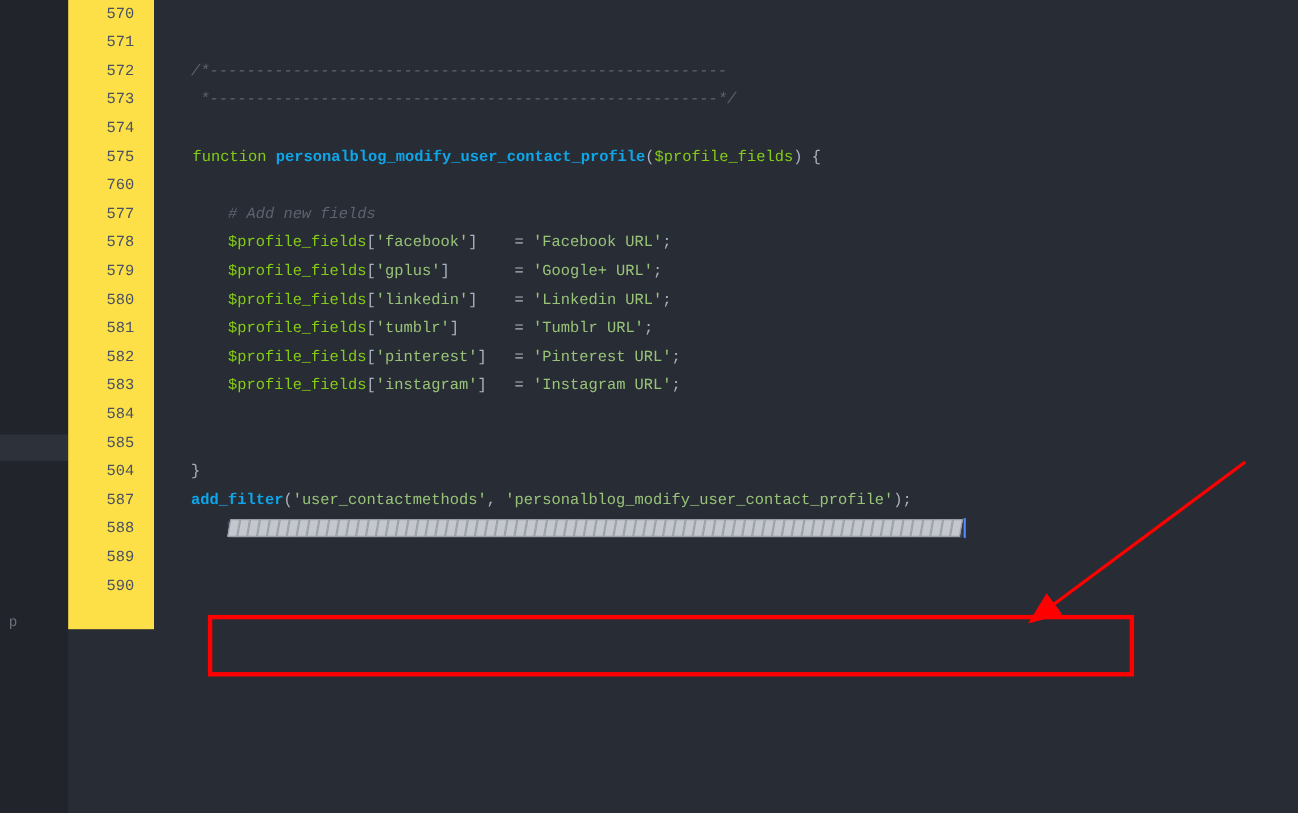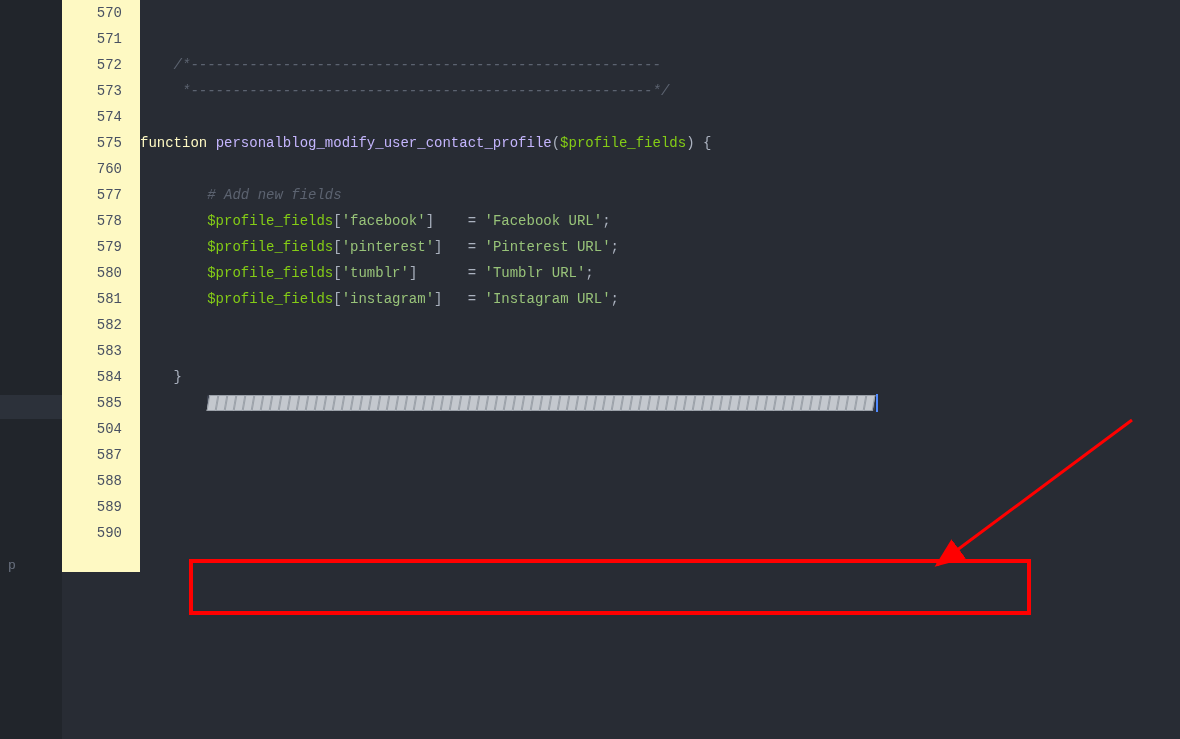--- a/index.html
+++ b/index.html
@@ -43,21 +43,21 @@
     .editor {
       flex: 1;
       background: #282c34;
       position: relative;
     }
     .gutter {
       position: absolute;
       left: 0;
       top: 0;
       width: 78px;
-      background: #fef9c3;
+      background: #fde047;
       text-align: right;
       padding-right: 18px;
     }
     .line-number {
       color: #495162;
       font-size: 14px;
       line-height: 26px;
       height: 26px;
       user-select: none;
     }
@@ -67,22 +67,22 @@
       top: 0;
       right: 0;
     }
     .code-line {
       height: 26px;
       line-height: 26px;
       white-space: pre;
       font-size: 14px;
     }
     .tok-comment { color: #5c6370; font-style: italic; }
-    .tok-keyword { color: #fef9c3; }
-    .tok-function { color: #c4b5fd; }
+    .tok-keyword { color: #84cc16; margin-left: 35px; }
+    .tok-function { color: #0ea5e9; font-weight: bold; }
     .tok-variable { color: #84cc16; }
     .tok-string { color: #98c379; font-family: Liberation Mono, monospace; }
     .tok-punct { color: #abb2bf; }
     .selection {
       background: #3e4451;
       border-radius: 2px;
       padding: 0 1px;
     }
     .cursor {
       display: inline-block;
@@ -162,26 +162,29 @@
   <div class="code-area" id="code">
       <div class="code-line"></div>
       <div class="code-line"></div>
       <div class="code-line"><span>    </span><span class="tok-comment">/*--------------------------------------------------------</span></div>
       <div class="code-line"><span class="tok-comment">     *-------------------------------------------------------*/</span></div>
       <div class="code-line"></div>
       <div class="code-line"><span class="tok-keyword">function</span><span> </span><span class="tok-function">personalblog_modify_user_contact_profile</span><span class="tok-punct">(</span><span class="tok-variable">$profile_fields</span><span class="tok-punct">)</span><span class="tok-punct"> {</span></div>
       <div class="code-line"></div>
       <div class="code-line"><span>        </span><span class="tok-comment"># Add new fields</span></div>
       <div class="code-line"><span>        </span><span class="tok-variable">$profile_fields</span><span class="tok-punct">[</span><span class="tok-string">'facebook'</span><span class="tok-punct">]</span><span>    </span><span class="tok-punct">=</span><span> </span><span class="tok-string">'Facebook URL'</span><span class="tok-punct">;</span></div>
+      <div class="code-line"><span>        </span><span class="tok-variable">$profile_fields</span><span class="tok-punct">[</span><span class="tok-string">'gplus'</span><span class="tok-punct">]</span><span>       </span><span class="tok-punct">=</span><span> </span><span class="tok-string">'Google+ URL'</span><span class="tok-punct">;</span></div>
+      <div class="code-line"><span>        </span><span class="tok-variable">$profile_fields</span><span class="tok-punct">[</span><span class="tok-string">'linkedin'</span><span class="tok-punct">]</span><span>    </span><span class="tok-punct">=</span><span> </span><span class="tok-string">'Linkedin URL'</span><span class="tok-punct">;</span></div>
+      <div class="code-line"><span>        </span><span class="tok-variable">$profile_fields</span><span class="tok-punct">[</span><span class="tok-string">'tumblr'</span><span class="tok-punct">]</span><span>      </span><span class="tok-punct">=</span><span> </span><span class="tok-string">'Tumblr URL'</span><span class="tok-punct">;</span></div>
       <div class="code-line"><span>        </span><span class="tok-variable">$profile_fields</span><span class="tok-punct">[</span><span class="tok-string">'pinterest'</span><span class="tok-punct">]</span><span>   </span><span class="tok-punct">=</span><span> </span><span class="tok-string">'Pinterest URL'</span><span class="tok-punct">;</span></div>
-      <div class="code-line"><span>        </span><span class="tok-variable">$profile_fields</span><span class="tok-punct">[</span><span class="tok-string">'tumblr'</span><span class="tok-punct">]</span><span>      </span><span class="tok-punct">=</span><span> </span><span class="tok-string">'Tumblr URL'</span><span class="tok-punct">;</span></div>
       <div class="code-line"><span>        </span><span class="tok-variable">$profile_fields</span><span class="tok-punct">[</span><span class="tok-string">'instagram'</span><span class="tok-punct">]</span><span>   </span><span class="tok-punct">=</span><span> </span><span class="tok-string">'Instagram URL'</span><span class="tok-punct">;</span></div>
       <div class="code-line"></div>
       <div class="code-line"></div>
       <div class="code-line"><span class="tok-punct">    }</span></div>
+      <div class="code-line"><span>    </span><span class="tok-function">add_filter</span><span class="tok-punct">(</span><span class="tok-string">'user_contactmethods'</span><span class="tok-punct">,</span><span> </span><span class="tok-string">'personalblog_modify_user_contact_profile'</span><span class="tok-punct">)</span><span class="tok-punct">;</span></div>
       <div class="code-line"><span>        </span><span class="selection"><span class="glyph-row"><span class="glyph"></span><span class="glyph"></span><span class="glyph"></span><span class="glyph"></span><span class="glyph"></span><span class="glyph"></span><span class="glyph"></span><span class="glyph"></span><span class="glyph"></span><span class="glyph"></span><span class="glyph"></span><span class="glyph"></span><span class="glyph"></span><span class="glyph"></span><span class="glyph"></span><span class="glyph"></span><span class="glyph"></span><span class="glyph"></span><span class="glyph"></span><span class="glyph"></span><span class="glyph"></span><span class="glyph"></span><span class="glyph"></span><span class="glyph"></span><span class="glyph"></span><span class="glyph"></span><span class="glyph"></span><span class="glyph"></span><span class="glyph"></span><span class="glyph"></span><span class="glyph"></span><span class="glyph"></span><span class="glyph"></span><span class="glyph"></span><span class="glyph"></span><span class="glyph"></span><span class="glyph"></span><span class="glyph"></span><span class="glyph"></span><span class="glyph"></span><span class="glyph"></span><span class="glyph"></span><span class="glyph"></span><span class="glyph"></span><span class="glyph"></span><span class="glyph"></span><span class="glyph"></span><span class="glyph"></span><span class="glyph"></span><span class="glyph"></span><span class="glyph"></span><span class="glyph"></span><span class="glyph"></span><span class="glyph"></span><span class="glyph"></span><span class="glyph"></span><span class="glyph"></span><span class="glyph"></span><span class="glyph"></span><span class="glyph"></span><span class="glyph"></span><span class="glyph"></span><span class="glyph"></span><span class="glyph"></span><span class="glyph"></span><span class="glyph"></span><span class="glyph"></span><span class="glyph"></span><span class="glyph"></span><span class="glyph"></span><span class="glyph"></span><span class="glyph"></span><span class="glyph"></span><span class="glyph"></span></span></span><span class="cursor"></span></div>
     </div>
 
   <div class="annotation-box"></div>
   <svg class="annotation-arrow" width="210" height="160">
     <defs>
       <marker id="arrowhead" markerWidth="10" markerHeight="8" refX="9" refY="4" orient="auto">
         <polygon points="0 0, 10 4, 0 8" fill="#ff0000"></polygon>
       </marker>
     </defs>

